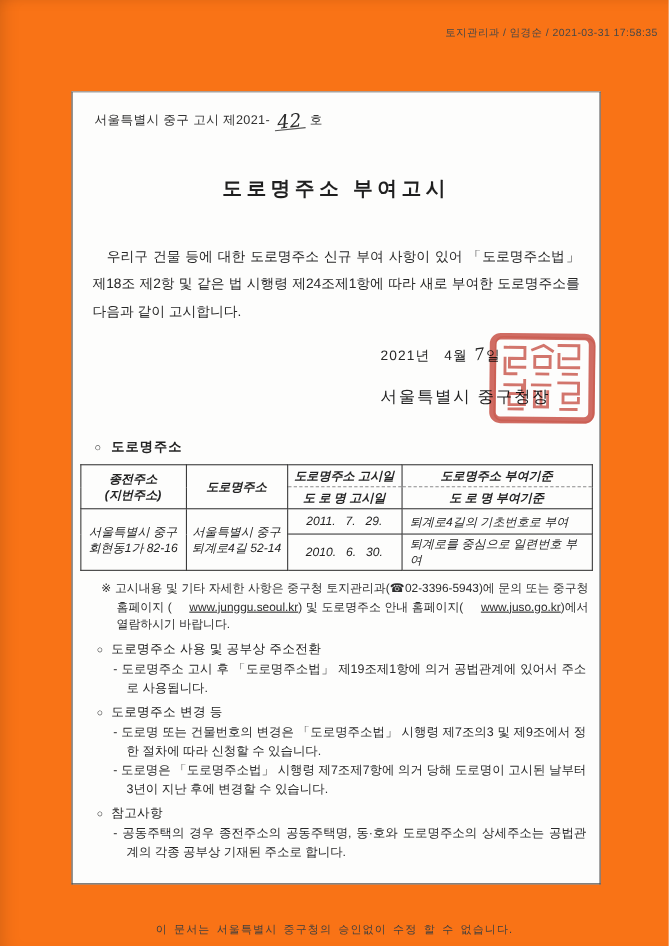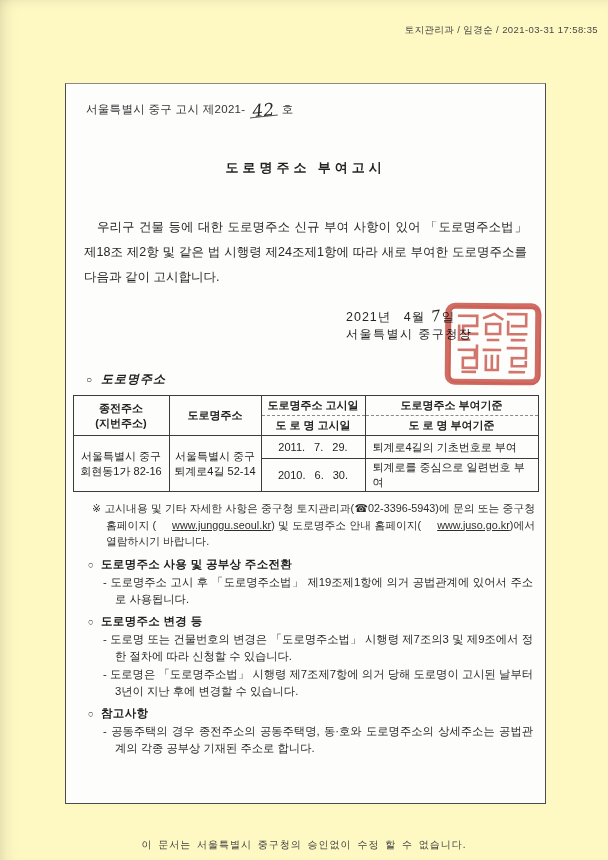--- a/index.html
+++ b/index.html
@@ -2,21 +2,21 @@
 <html><head>
 <meta charset="utf-8">
 <style>
   * { margin: 0; padding: 0; box-sizing: border-box; }
   html, body { background: #f6f6f4; }
   body { font-family: "Liberation Sans", "DejaVu Sans", sans-serif; color: #2b2b2b; }
 
   .page {
     position: relative;
     width: 608px; height: 860px;
-    background: #fef9c3;
+    background: #f97316;
     overflow: hidden;
     box-shadow: inset 14px 0 18px -14px rgba(0,0,0,.18), inset 0 10px 14px -12px rgba(0,0,0,.12);
   }
 
   .scan-stamp {
     position: absolute; top: 24px; right: 10px;
     font-size: 9.5px; color: #474747; letter-spacing: .4px;
   }
 
   .doc-frame {
@@ -39,60 +39,60 @@
     color: #2a2a2a;
     transform: rotate(-6deg) translateY(3px);
     border-bottom: 1px solid #555;
     padding: 0 3px 1px 3px;
     margin: 0 4px;
   }
 
   .doc-title {
     margin-top: 42px;
     text-align: center;
-    font-size: 13px; font-weight: bold; color: #1f1f1f;
+    font-size: 18px; font-weight: bold; color: #1f1f1f;
     letter-spacing: 4px;
-    font-family: Liberation Serif, serif;
   }
 
   .body-paragraph {
     margin: 38px 18px 0 18px;
     font-size: 12.5px; line-height: 25px;
     text-align: justify; color: #262626;
     text-indent: 13px;
   }
 
   .date-sign { position: relative; margin: 17px 0 0 280px; width: 200px; }
   .date-line { font-size: 12.5px; color: #262626; letter-spacing: 1px; word-spacing: 8px; }
   .day-handwritten {
     display: inline-block;
     font-family: "DejaVu Serif", serif; font-style: italic;
     font-size: 15px; transform: rotate(-8deg);
     margin-left: 6px;
   }
-  .signer-line { font-size: 12px; color: #222; letter-spacing: 1.5px; }
+  .signer-line { margin-top: 19px; font-size: 15px; color: #222; letter-spacing: 1.5px; }
 
   .official-seal {
     position: absolute; left: 378px; top: 218px;
     width: 98px; height: 84px;
     opacity: .88; mix-blend-mode: multiply;
     transform: rotate(.5deg);
   }
 
   .addr-label {
     margin: 28px 0 0 20px;
-    font-size: 12px; font-weight: bold; color: #222; letter-spacing: 1px; font-style: italic;
+    font-size: 12px; font-weight: bold; color: #222; letter-spacing: 1px;
   }
   .addr-label .bullet { font-size: 10px; margin-right: 8px; font-weight: normal; }
 
   table.addr-table {
     margin: 7px auto 0 auto;
     width: 465px;
     border-collapse: collapse;
     table-layout: fixed;
+    font-style: italic;
   }
   .addr-table td, .addr-table th {
     border: 1px solid #3c3c3c;
     font-size: 11px; color: #232323;
     text-align: center; vertical-align: middle;
     padding: 1px 2px;
     font-weight: normal;
   }
   .addr-table .c1 { width: 96px; }
   .addr-table .c2 { width: 92px; }
@@ -109,21 +109,21 @@
     margin: 8px 10px 0 26px;
     font-size: 10.8px; line-height: 16.5px; color: #2e2e2e;
     text-align: justify;
     padding-left: 14px; text-indent: -14px;
   }
   .gov-note .link { color: #2e2e2e; text-decoration: underline; padding-left: 16px; }
 
   .sections { margin: 5px 12px 0 22px; }
   .section { margin-top: 3px; }
   .section-title {
-    font-size: 11.5px; font-weight: bold; color: #222; line-height: 18px;
+    font-size: 11.5px; font-weight: normal; color: #222; line-height: 18px;
     letter-spacing: .3px;
   }
   .section-title .bullet { font-size: 9.5px; margin-right: 7px; }
   .section-items { margin-left: 15px; }
   .section-item {
     font-size: 11.3px; line-height: 17.5px; color: #282828;
     text-align: justify;
     padding-left: 12px; text-indent: -12px;
   }
 

